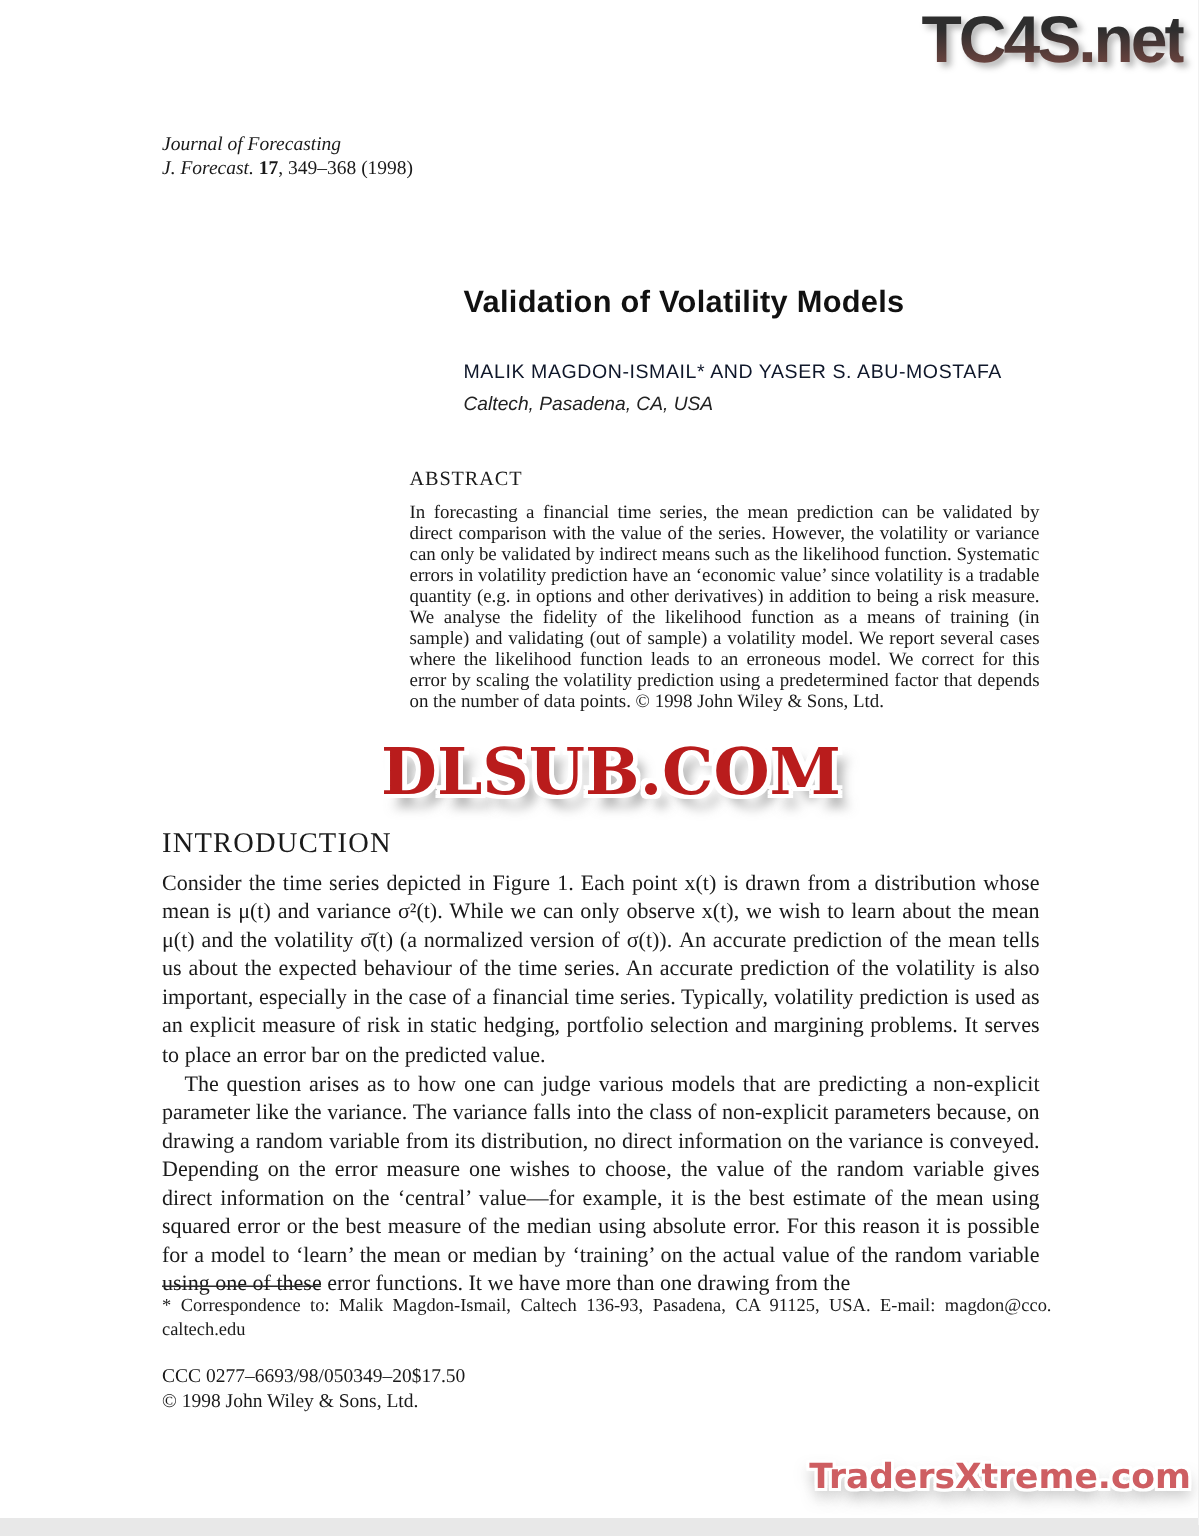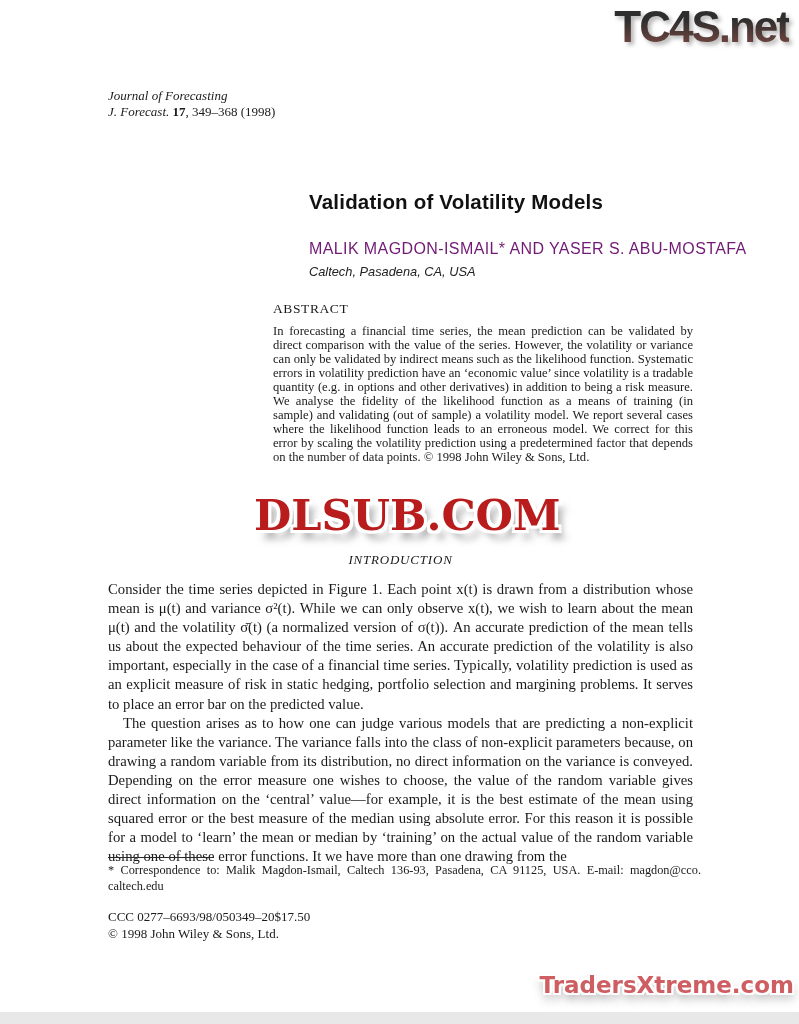--- a/index.html
+++ b/index.html
@@ -84,36 +84,36 @@
   }
   .article-title {
     margin: 0 0 26px 0;
     font-size: 20.5px;
     font-weight: bold;
     letter-spacing: 0.2px;
     color: #111;
   }
   .article-authors {
     margin: 0 0 6px 0;
-    font-size: 16px;
+    font-size: 13px;
     letter-spacing: 0.4px;
-    color: #701a75;
+    color: #0f172a;
   }
   .article-affiliation {
     margin: 0;
     font-size: 12.8px;
     font-style: italic;
     color: #222;
   }
 
   
   .abstract {
     position: absolute;
     left: 273px;
-    top: 301px;
+    top: 311px;
     width: 420px;
     font-family: Liberation Serif, serif;
   }
   .abstract-heading {
     font-size: 13.5px;
     letter-spacing: 0.6px;
     margin: 0 0 7px 0;
   }
   .abstract-body {
     margin: 0;
@@ -127,24 +127,22 @@
     white-space: nowrap;
   }
   .keywords-label { letter-spacing: 0.5px; margin-right: 16px; }
 
   
   .intro-heading {
     position: absolute;
     left: 108px;
     top: 552px;
     width: 585px;
-    text-align: center;
-    font-size: 13px;
+    font-size: 19px;
     letter-spacing: 0.8px;
-    font-style: italic;
   }
 
   
   .body-text {
     position: absolute;
     left: 108px;
     top: 580px;
     width: 585px;
     font-size: 14.7px;
     line-height: 19.1px;

